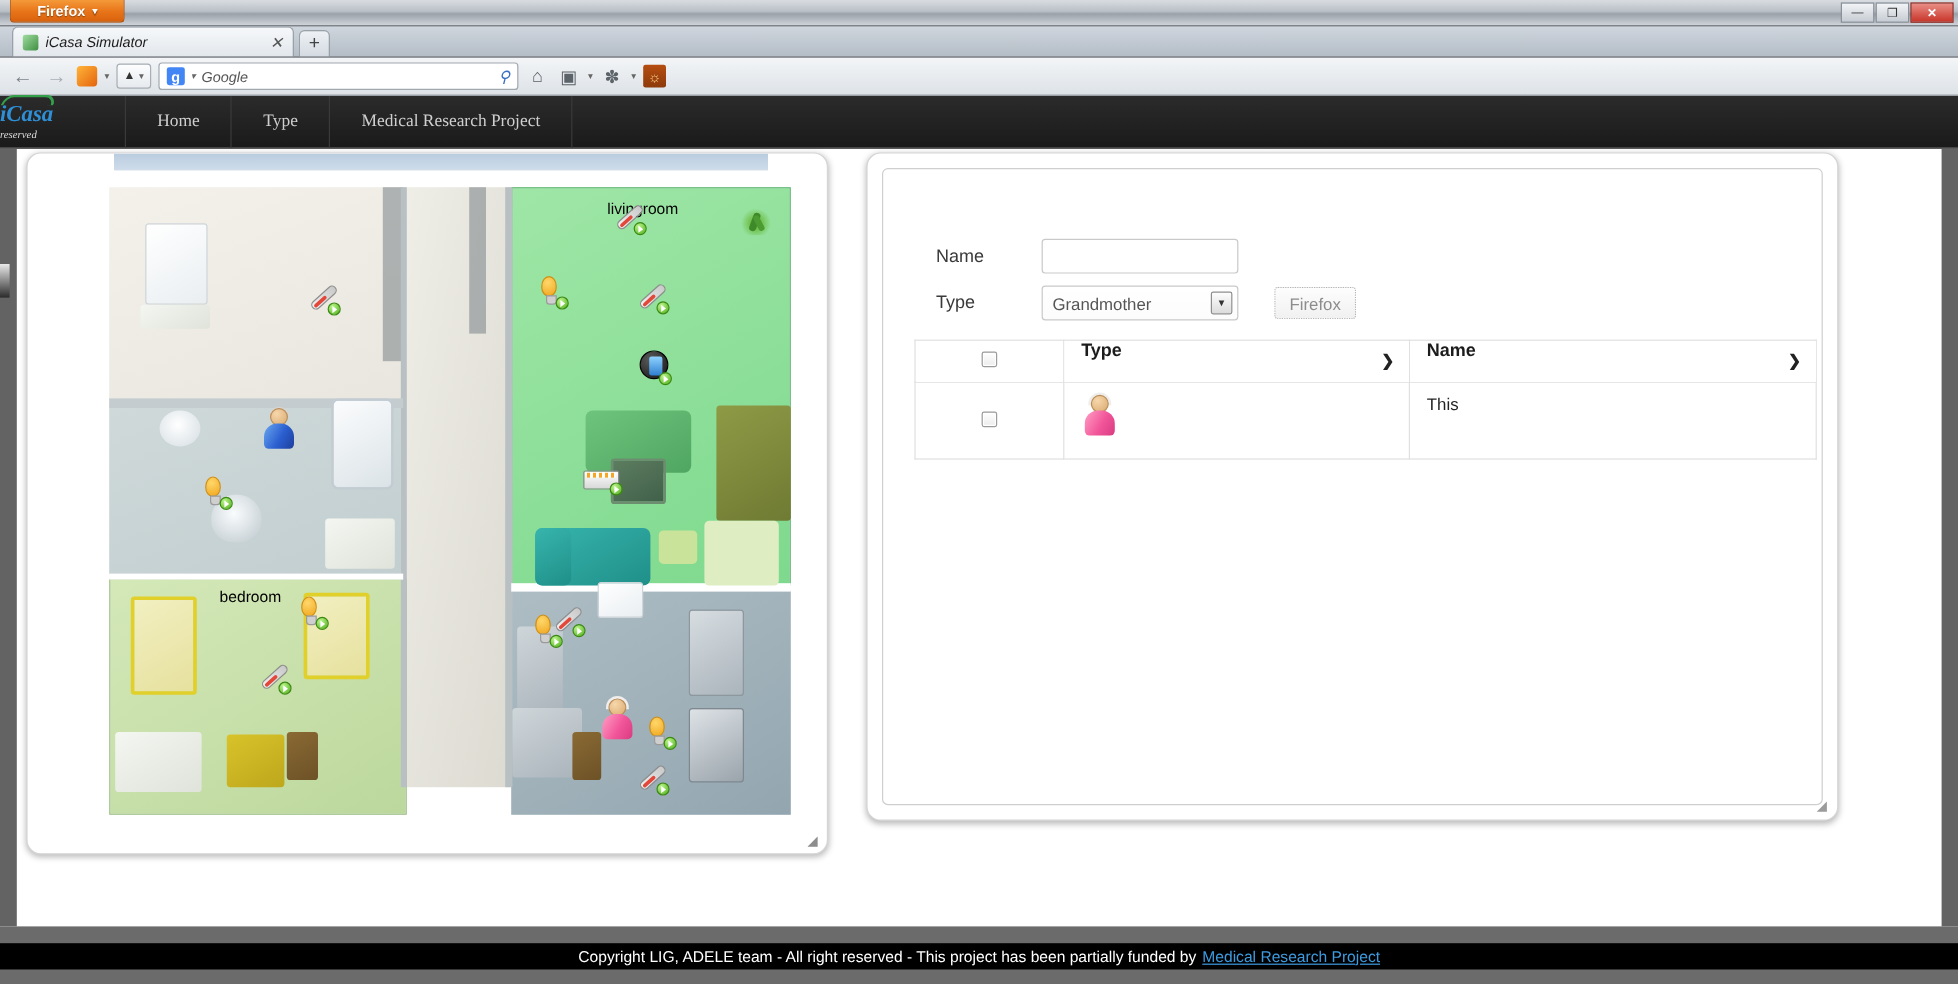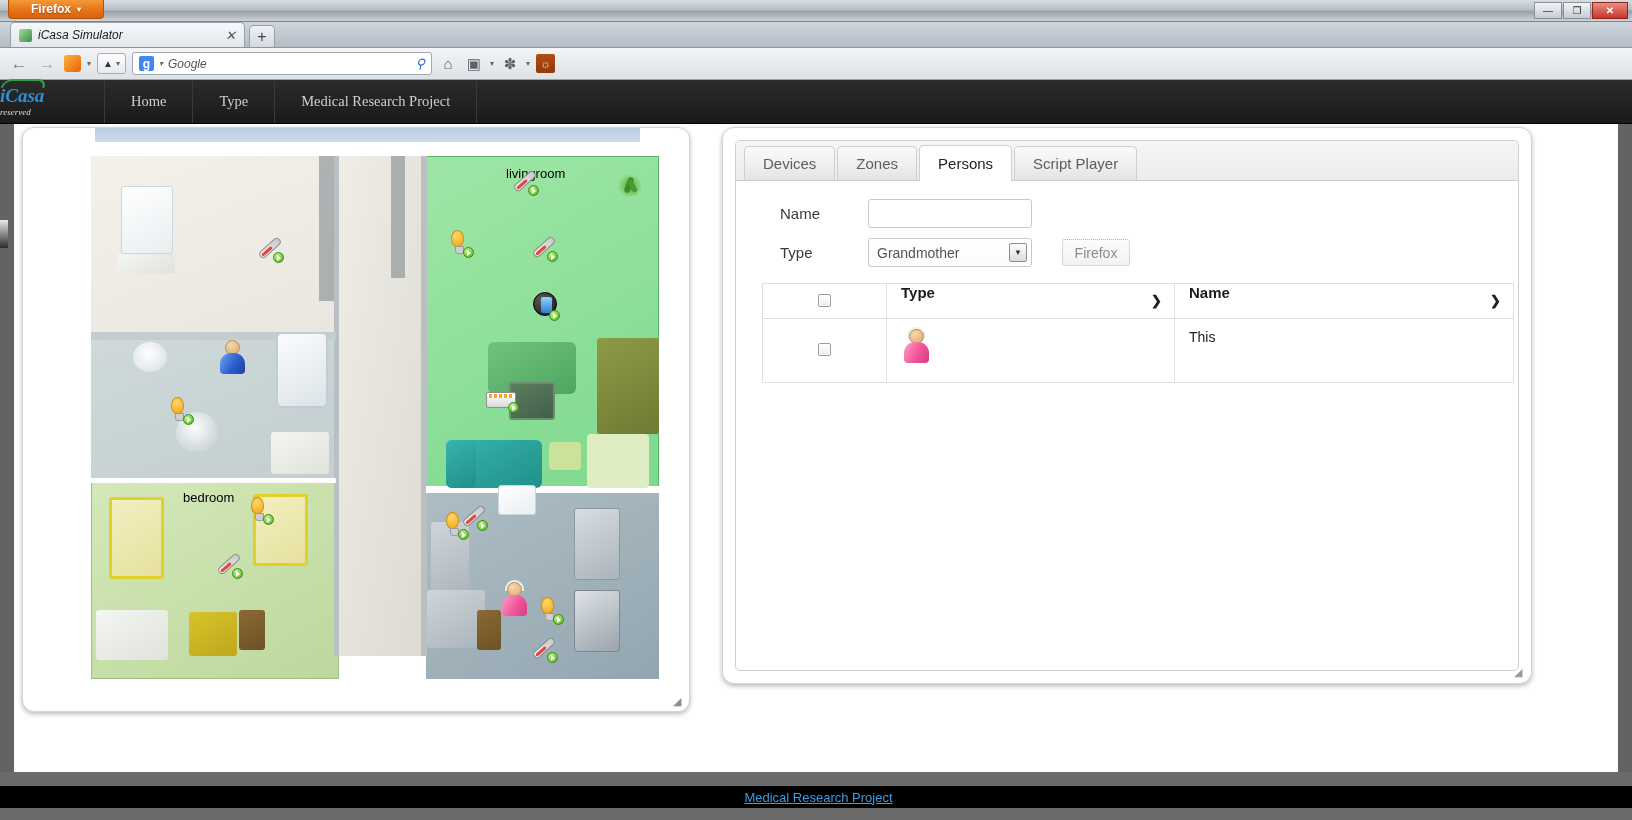--- a/index.html
+++ b/index.html
@@ -677,34 +677,20 @@
             </div>
 
           </div>
         </div>
         <div class="map-resize">◢</div>
       </div>
 
       <div class="ctl-panel">
         <div class="tabs-wrap">
 
-          <div class="tabbar">
-            <div class="tab">
-                <span>Devices</span>
-              </div>
-            <div class="tab">
-                <span>Zones</span>
-              </div>
-            <div class="tab active">
-                <span>Persons</span>
-              </div>
-            <div class="tab">
-                <span>Script Player</span>
-              </div>
-          </div>
 
           <div class="tabcontent">
 
             <div class="formrow">
               <div class="flabel">Name</div>
               <input class="finput" type="text" value="" style="">
             </div>
 
             <div class="formrow">
               <div class="flabel">Type</div>
@@ -755,18 +741,19 @@
 
           </div>
         </div>
         <div class="panel-resize">◢</div>
       </div>
 
     </div>
 
     <div class="site-footer">
       <div class="footer-bar">
+        <span>Copyright LIG, ADELE team - All right reserved - This project has been partially funded by</span>
         <a class="footer-link" href="#">Medical Research Project</a>
       </div>
     </div>
 
   </div>
 </div>
 
 </body></html>

